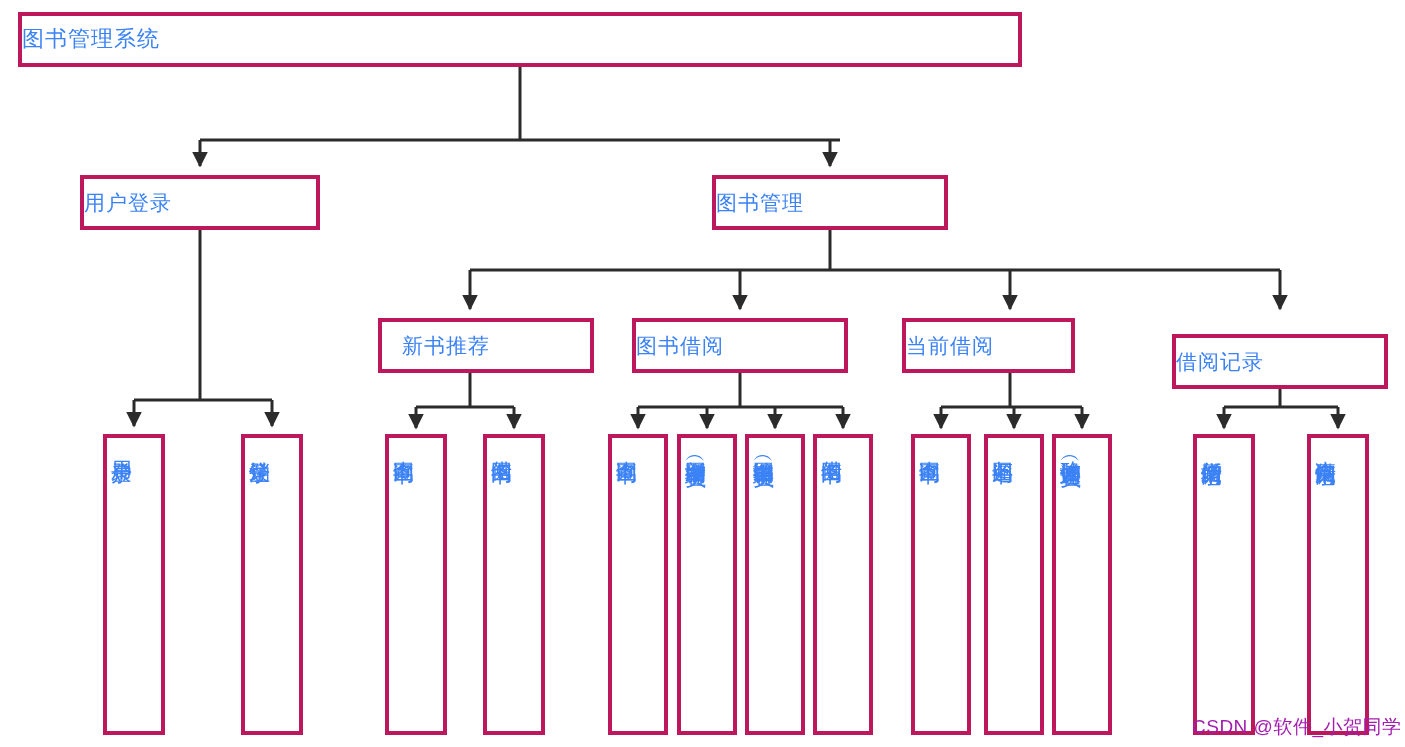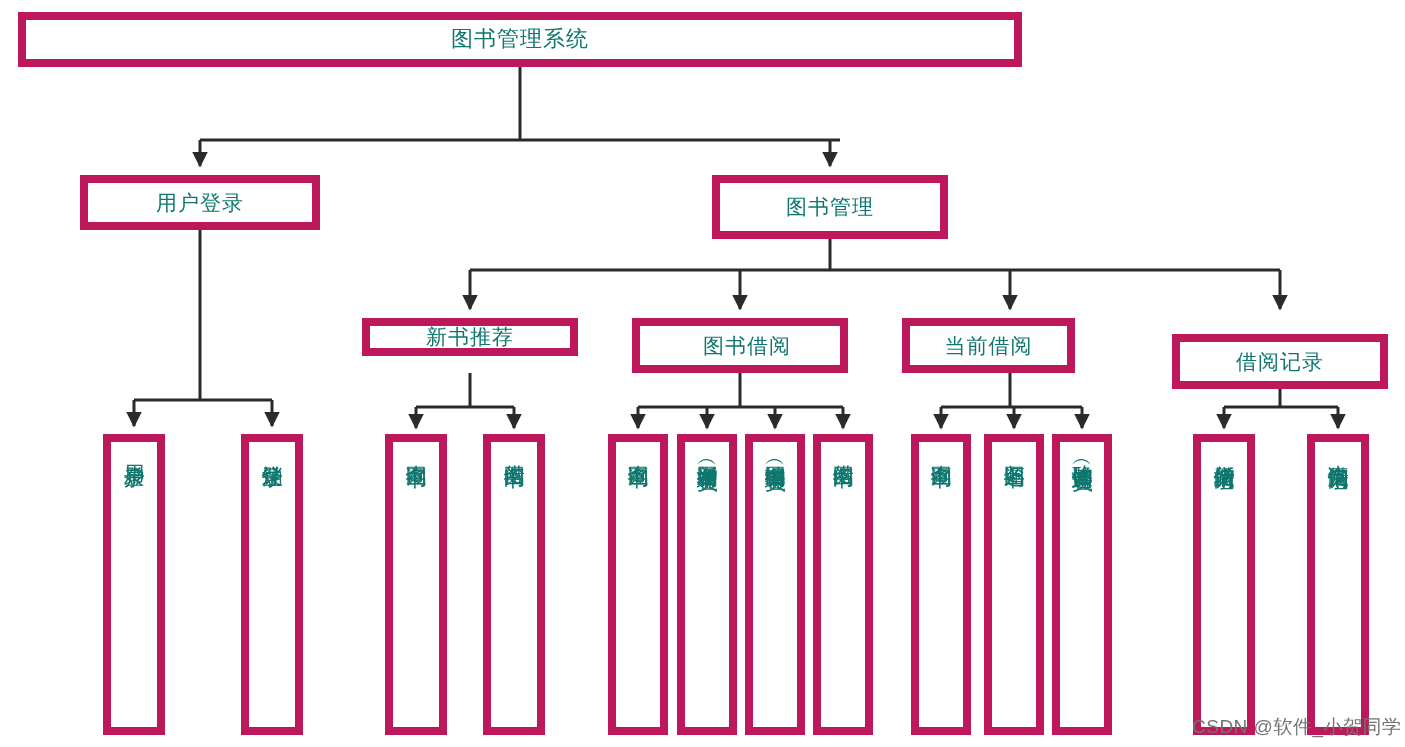--- a/index.html
+++ b/index.html
@@ -23,25 +23,24 @@
     left: 0;
     top: 0;
     width: 1405px;
     height: 747px;
     pointer-events: none;
   }
   .node {
     position: absolute;
     box-sizing: border-box;
     background: #ffffff;
-    border: 8px solid #be185d;
+    border: 4px solid #be185d;
     display: flex;
     align-items: center;
-    justify-content: center;
-    color: #0f766e;
+    color: #3b82f6;
   }
   .node.horiz {
     font-size: 21px;
     letter-spacing: 1px;
     line-height: 1.1;
   }
   .node.vert {
     font-size: 21px;
     line-height: 1.36;
     letter-spacing: 1px;
@@ -53,21 +52,21 @@
     text-orientation: upright;
     white-space: nowrap;
     display: block;
   }
   .node.root {
     font-size: 22px;
   }
   .watermark {
     position: absolute;
     font-size: 19px;
-    color: #737373;
+    color: #a21caf;
     white-space: nowrap;
     letter-spacing: 0.5px;
   }
 </style>
 </head>
 <body>
 
 <div id="canvas">
 
   <svg id="wires" viewBox="0 0 1405 747" xmlns="http://www.w3.org/2000/svg">
@@ -122,29 +121,29 @@
   </svg>
 
   <div class="node horiz root" style="left:18px; top:12px; width:1004px; height:55px;">
     <span>图书管理系统</span>
   </div>
 
   <div class="node horiz" style="left:80px; top:175px; width:240px; height:55px;">
     <span>用户登录</span>
   </div>
 
-  <div class="node horiz" style="left:712px; top:175px; width:236px; height:64px;">
+  <div class="node horiz" style="left:712px; top:175px; width:236px; height:55px;">
     <span>图书管理</span>
   </div>
 
-  <div class="node horiz" style="left:362px; top:318px; width:216px; height:38px;">
+  <div class="node horiz" style="left:378px; top:318px; width:216px; height:55px;padding-left:20px;">
     <span>新书推荐</span>
   </div>
 
-  <div class="node horiz" style="left:632px; top:318px; width:216px; height:55px;padding-left:14px;">
+  <div class="node horiz" style="left:632px; top:318px; width:216px; height:55px;">
     <span>图书借阅</span>
   </div>
 
   <div class="node horiz" style="left:902px; top:318px; width:173px; height:55px;">
     <span>当前借阅</span>
   </div>
 
   <div class="node horiz" style="left:1172px; top:334px; width:216px; height:55px;">
     <span>借阅记录</span>
   </div>

